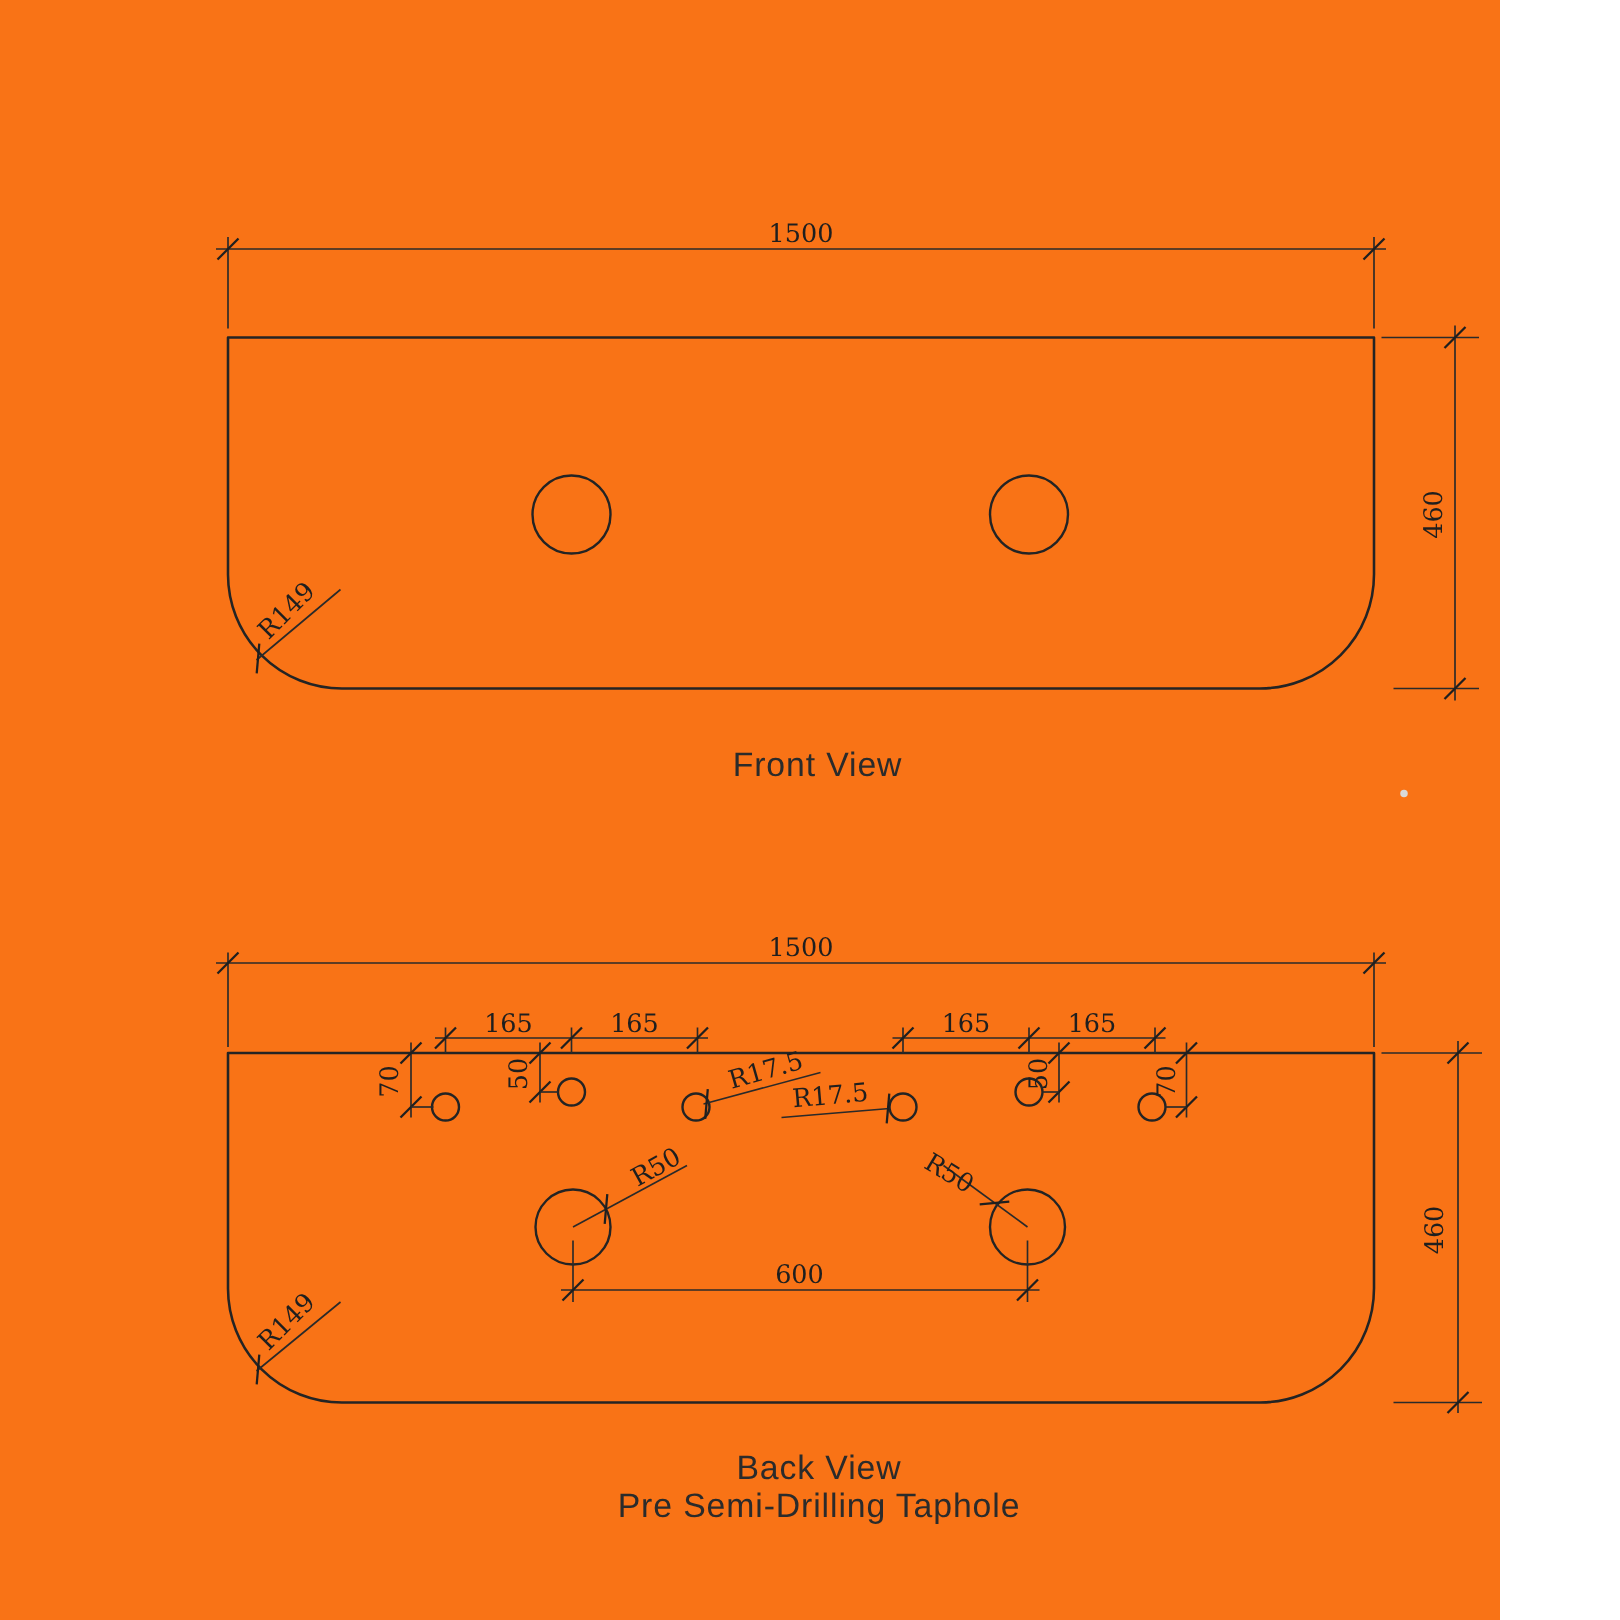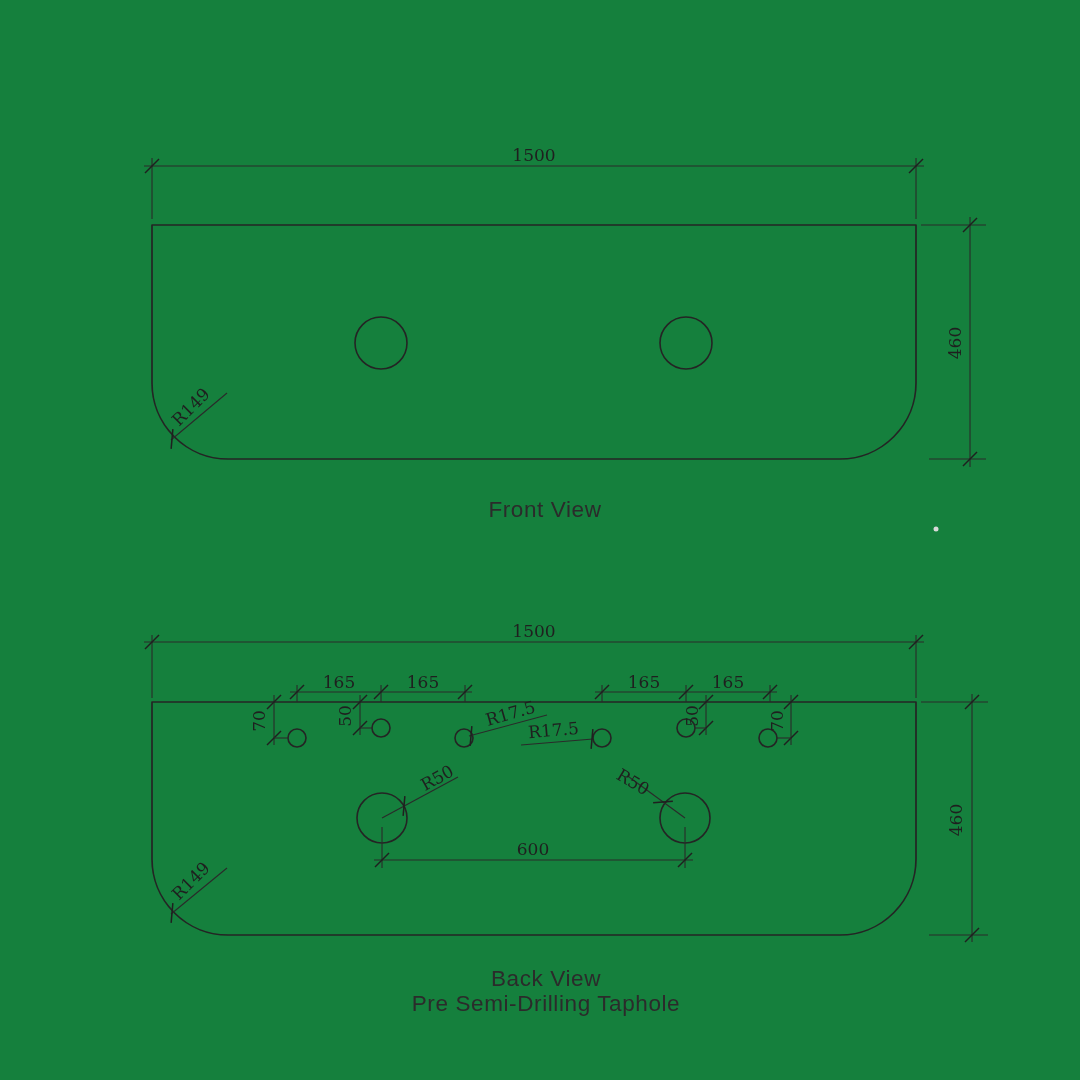--- a/index.html
+++ b/index.html
@@ -5,23 +5,23 @@
   html, body {
     margin: 0;
     padding: 0;
     background: #ffffff;
     width: 1080px;
     height: 1080px;
     overflow: hidden;
   }
   .canvas-wrap {
     position: relative;
-    width: 1080px;
+    width: 1000px;
     height: 1080px;
-    background: #15803d;
+    background: #f97316;
   }
   svg { display: block; }
   .outline {
     fill: none;
     stroke: #242424;
     stroke-width: 1.7;
     stroke-linejoin: round;
   }
   .hole {
     fill: none;

